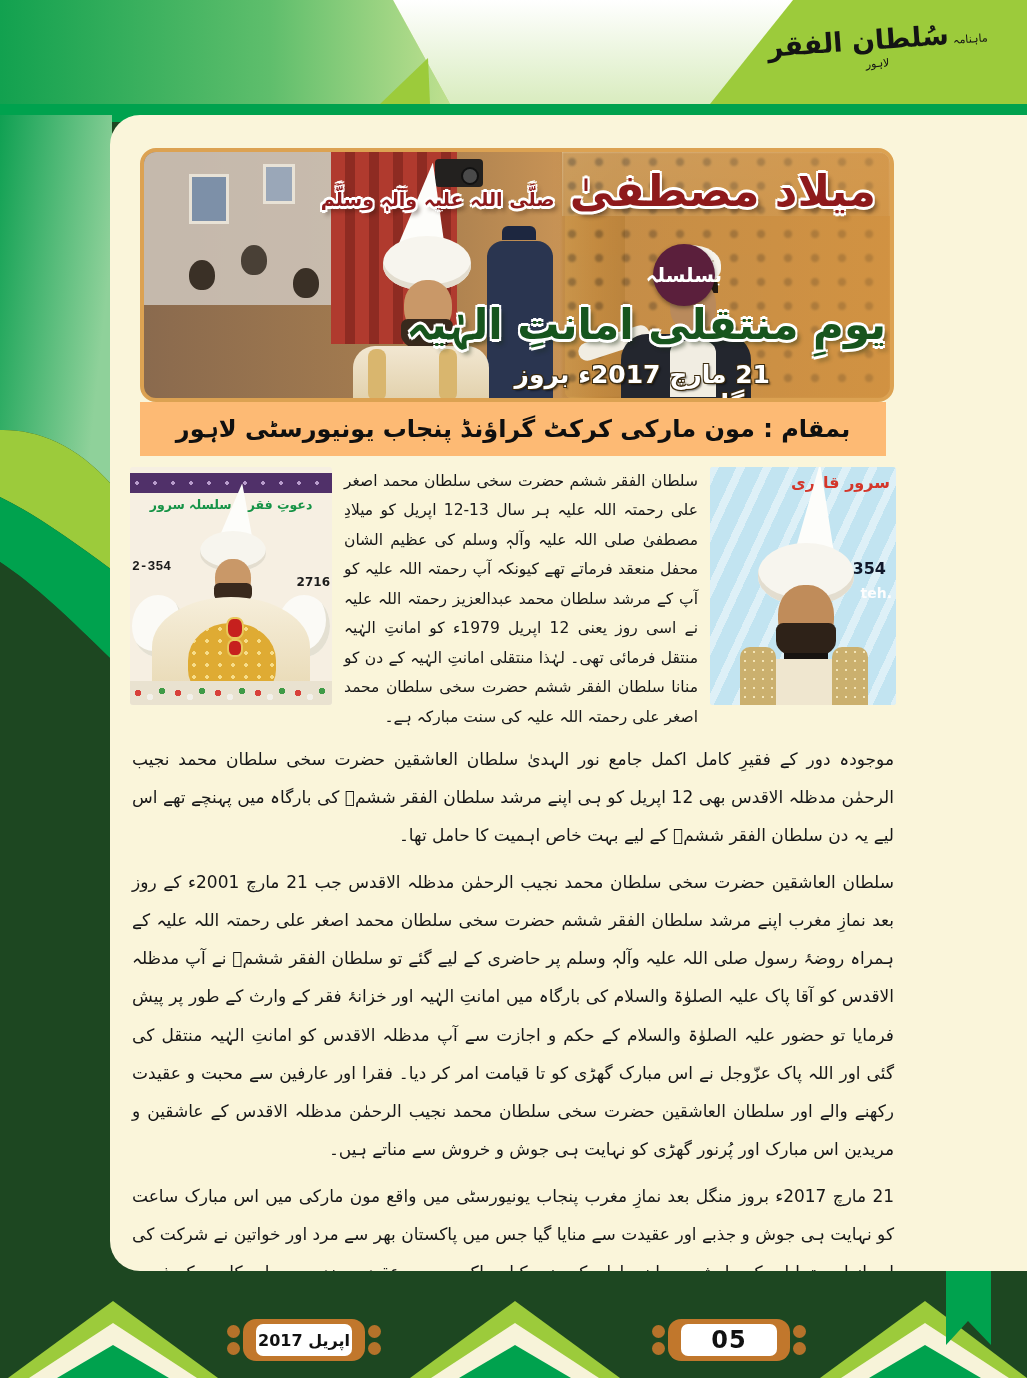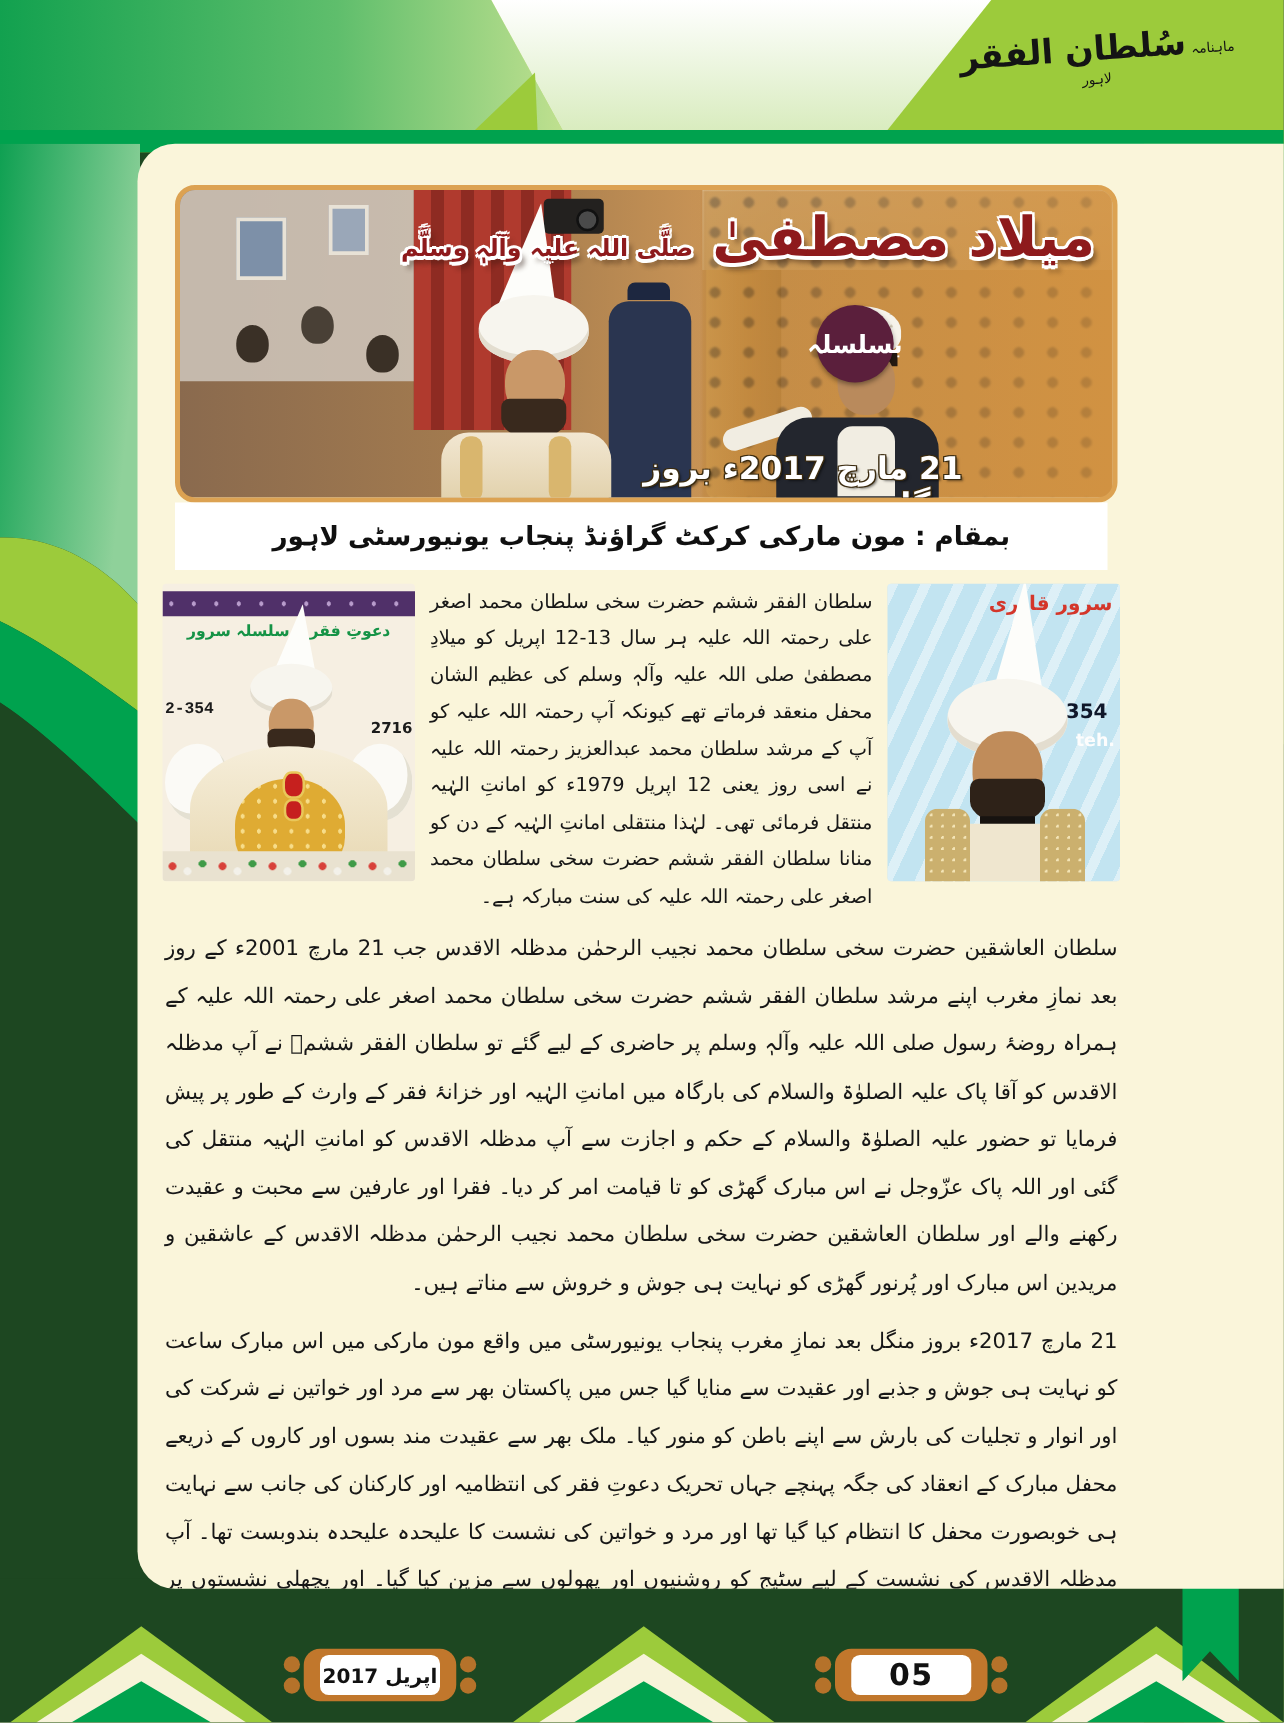--- a/index.html
+++ b/index.html
@@ -84,23 +84,23 @@
     background:#5B1F3C;color:#fff;font-size:20px;font-weight:bold;display:flex;align-items:center;justify-content:center;
     box-shadow:0 2px 4px rgba(0,0,0,.4);}
   .bn-t2{position:absolute;right:4px;top:148px;width:98%;text-align:center;
     color:#17551E;font-weight:bold;font-size:42px;white-space:nowrap;
     text-shadow:-2px -2px 0 #fff,2px -2px 0 #fff,-2px 2px 0 #fff,2px 2px 0 #fff,0 3px 0 #fff,0 -3px 0 #fff,4px 5px 4px rgba(20,40,15,.45);}
   .bn-date{position:absolute;right:120px;top:208px;color:#fff;font-weight:bold;font-size:25px;
     text-shadow:-1px -1px 0 #3c2c10,1px -1px 0 #3c2c10,-1px 1px 0 #3c2c10,1px 1px 0 #3c2c10,2px 2px 2px rgba(0,0,0,.5);}
 
   
   .venue-bar{
-    position:absolute;left:30px;top:287px;width:746px;height:54px;background:#ffffff;
+    position:absolute;left:30px;top:287px;width:746px;height:54px;background:#fdba74;
     display:flex;align-items:center;justify-content:center;direction:rtl;
-    color:#101010;font-size:21px;font-weight:bold;
+    color:#101010;font-size:24px;font-weight:bold;
   }
 
   
   .body-wrap{position:absolute;left:20px;top:352px;width:766px;direction:rtl;color:#171717;}
   .body-row{display:flex;flex-direction:row-reverse;gap:8px;}
   .p{margin:8px 2px 0;text-align:justify;font-size:17px;line-height:2.25;}
   .p-first{flex:1;margin:0 4px;font-size:15.5px;line-height:1.9;text-align:justify;}
 
   
   .ph{flex:0 0 auto;position:relative;overflow:hidden;border-radius:3px;}
@@ -249,20 +249,21 @@
     <div class="abs fig2-arm"></div>
     <div class="abs fig2-body"></div>
     <div class="abs fig2-shirt"></div>
     <div class="abs fig2-hair"></div>
     <div class="abs fig2-face"></div>
     <div class="abs fig2-cap"></div>
 
     <div class="abs title-block">
       <div class="bn-t1"><span>میلاد مصطفیٰ</span> <span class="salut">صلَّی اللہ علیہ وآلہٖ وسلَّم</span></div>
       <div class="bn-badge">بسلسلہ</div>
+      <div class="bn-t2">یومِ منتقلی امانتِ الہٰیہ</div>
       <div class="bn-date">21 مارچ 2017ء بروز منگل</div>
     </div>
   </div>
 
   <div class="venue-bar">بمقام : مون مارکی کرکٹ گراؤنڈ پنجاب یونیورسٹی لاہور</div>
 
   <div class="body-wrap">
     <div class="body-row">
 
       <div class="ph ph-left">
@@ -294,20 +295,21 @@
         <div class="abs pr-wrap"></div>
         <div class="abs pr-face"></div>
         <div class="abs pr-beard"></div>
         <div class="abs pr-collar"></div>
         <div class="abs pr-shirt"></div>
         <div class="abs pr-vest l"></div>
         <div class="abs pr-vest r"></div>
       </div>
     </div>
 
+    <p class="p">موجودہ دور کے فقیرِ کامل اکمل جامع نور الہدیٰ سلطان العاشقین حضرت سخی سلطان محمد نجیب الرحمٰن مدظلہ الاقدس بھی 12 اپریل کو ہی اپنے مرشد سلطان الفقر ششمؒ کی بارگاہ میں پہنچے تھے اس لیے یہ دن سلطان الفقر ششمؒ کے لیے بہت خاص اہمیت کا حامل تھا۔</p>
     <p class="p">سلطان العاشقین حضرت سخی سلطان محمد نجیب الرحمٰن مدظلہ الاقدس جب 21 مارچ 2001ء کے روز بعد نمازِ مغرب اپنے مرشد سلطان الفقر ششم حضرت سخی سلطان محمد اصغر علی رحمتہ اللہ علیہ کے ہمراہ روضۂ رسول صلی اللہ علیہ وآلہٖ وسلم پر حاضری کے لیے گئے تو سلطان الفقر ششمؒ نے آپ مدظلہ الاقدس کو آقا پاک علیہ الصلوٰۃ والسلام کی بارگاہ میں امانتِ الہٰیہ اور خزانۂ فقر کے وارث کے طور پر پیش فرمایا تو حضور علیہ الصلوٰۃ والسلام کے حکم و اجازت سے آپ مدظلہ الاقدس کو امانتِ الہٰیہ منتقل کی گئی اور اللہ پاک عزّوجل نے اس مبارک گھڑی کو تا قیامت امر کر دیا۔ فقرا اور عارفین سے محبت و عقیدت رکھنے والے اور سلطان العاشقین حضرت سخی سلطان محمد نجیب الرحمٰن مدظلہ الاقدس کے عاشقین و مریدین اس مبارک اور پُرنور گھڑی کو نہایت ہی جوش و خروش سے مناتے ہیں۔</p>
     <p class="p">21 مارچ 2017ء بروز منگل بعد نمازِ مغرب پنجاب یونیورسٹی میں واقع مون مارکی میں اس مبارک ساعت کو نہایت ہی جوش و جذبے اور عقیدت سے منایا گیا جس میں پاکستان بھر سے مرد اور خواتین نے شرکت کی اور انوار و تجلیات کی بارش سے اپنے باطن کو منور کیا۔ ملک بھر سے عقیدت مند بسوں اور کاروں کے ذریعے محفل مبارک کے انعقاد کی جگہ پہنچے جہاں تحریک دعوتِ فقر کی انتظامیہ اور کارکنان کی جانب سے نہایت ہی خوبصورت محفل کا انتظام کیا گیا تھا اور مرد و خواتین کی نشست کا علیحدہ علیحدہ بندوبست تھا۔ آپ مدظلہ الاقدس کی نشست کے لیے سٹیج کو روشنیوں اور پھولوں سے مزین کیا گیا۔ اور پچھلی نشستوں پر بیٹھنے والے حاضرینِ محفل کے لیے بڑے سائز کی ایس ایم ڈی سکرین</p>
   </div>
 </div>
 
 <div class="stamp" id="date-stamp">
   <span class="knob kl"></span>
   <div class="inner">اپریل 2017</div>
   <span class="knob kr"></span>
 </div>

